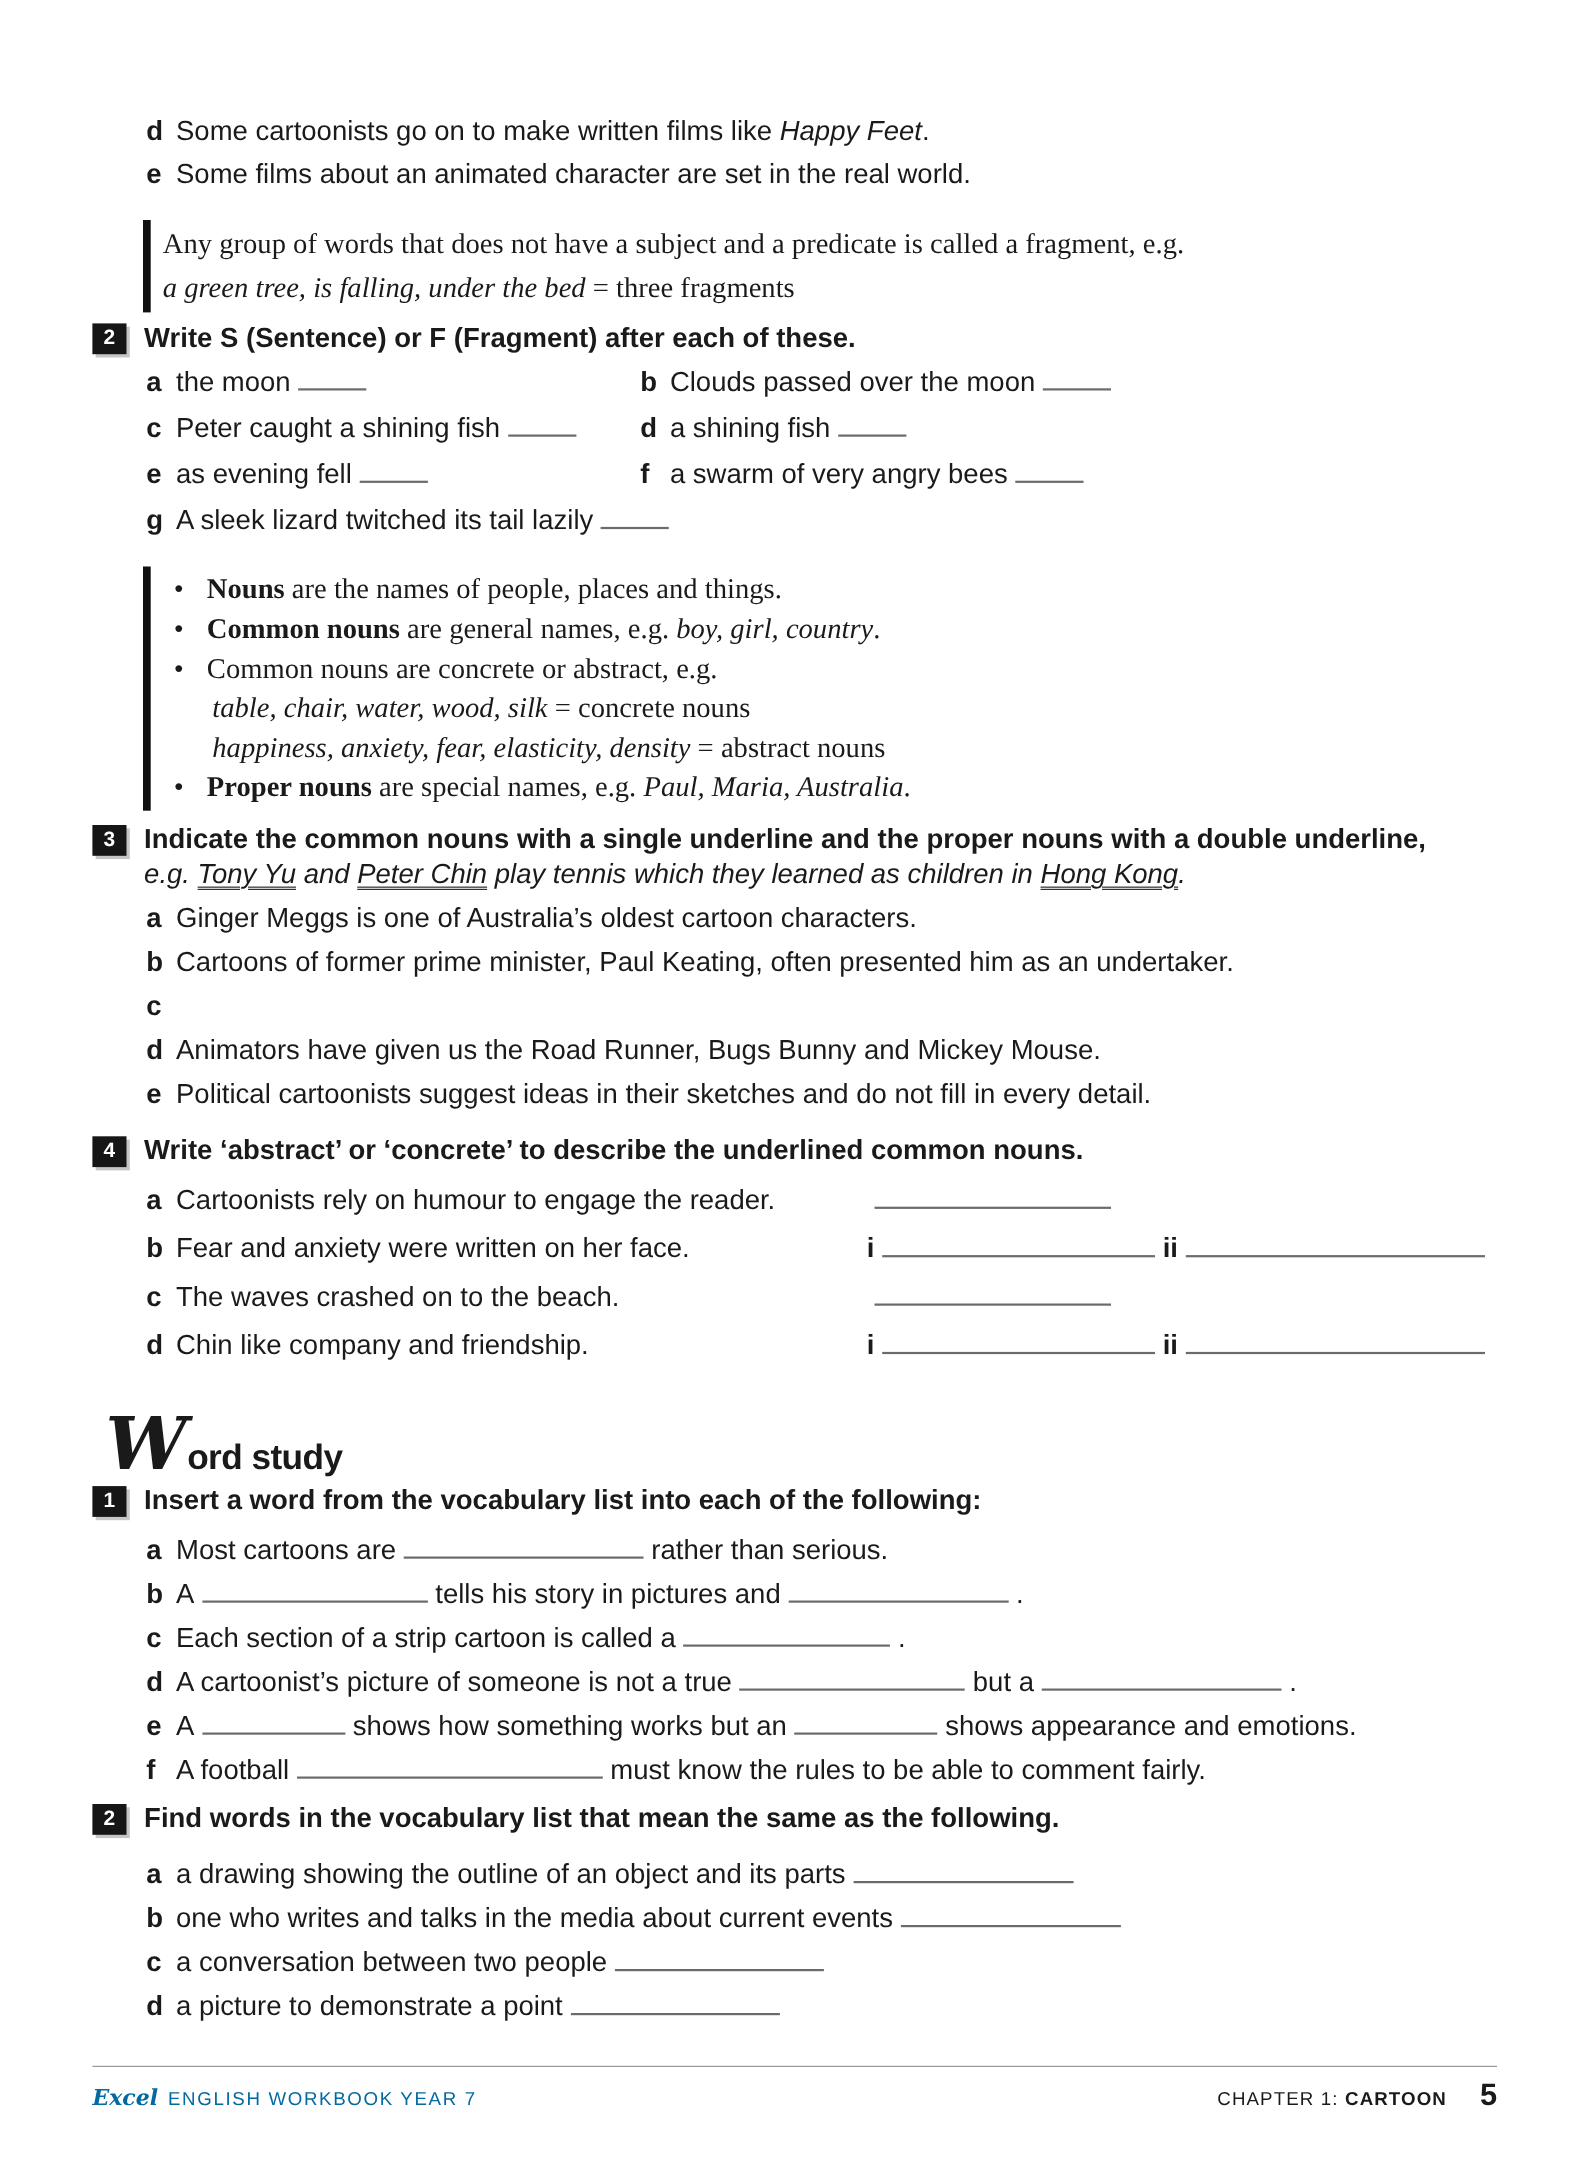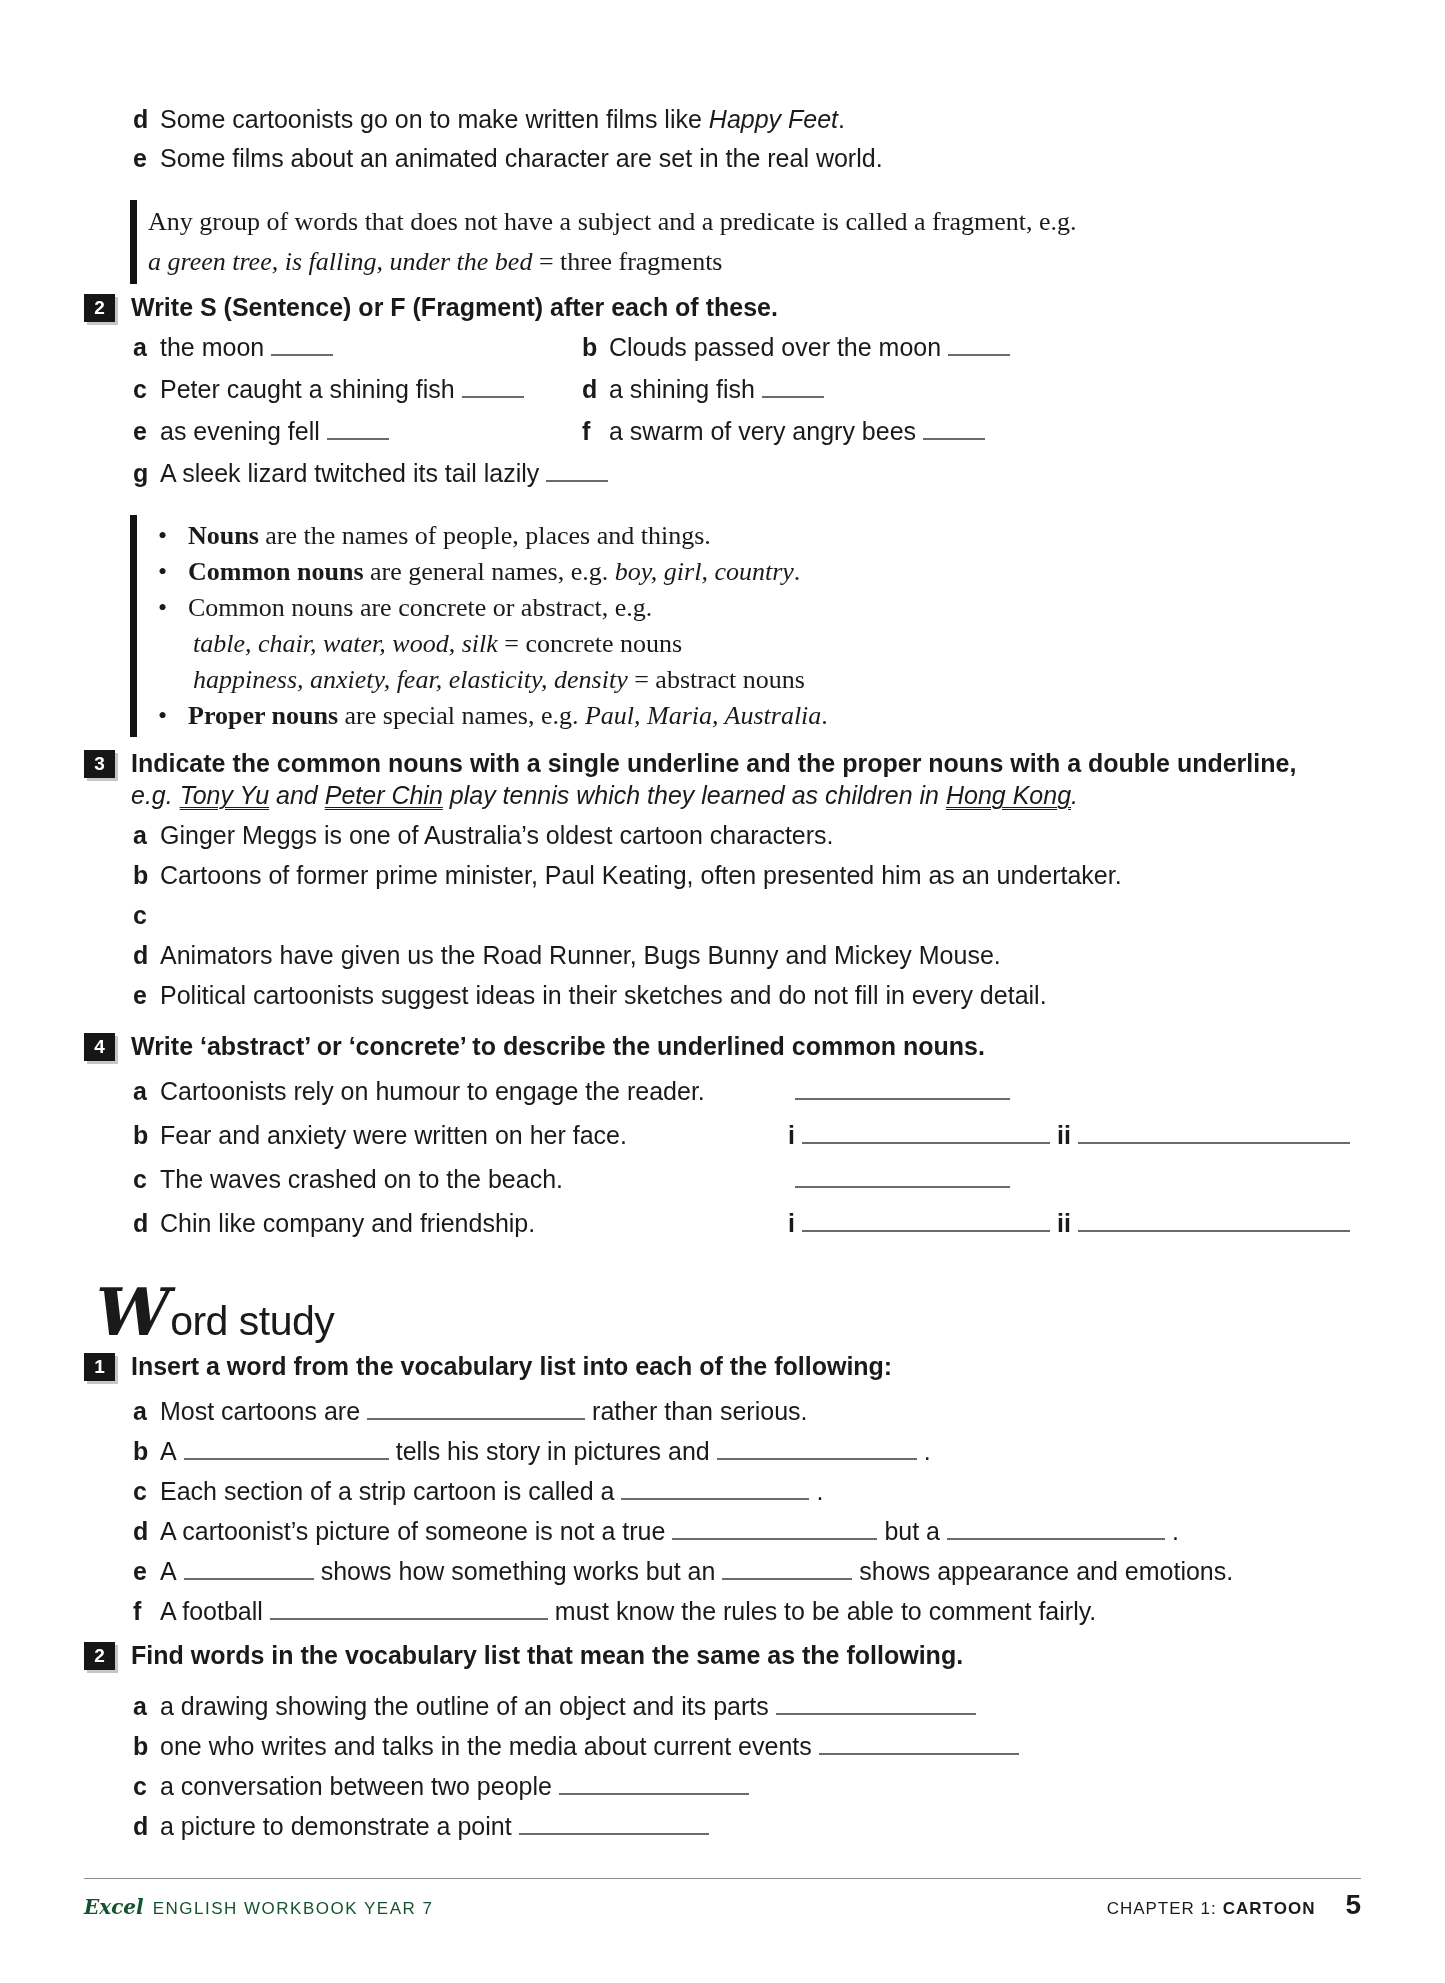--- a/index.html
+++ b/index.html
@@ -44,26 +44,26 @@
   
   .row4{display:flex;font-size:25px;line-height:32px;}
   .row4 .s4{flex:0 0 655px;display:flex;margin-left:49px;white-space:nowrap;}
   .row4 .s4 .letter{flex:0 0 27px;font-weight:700;}
   .row4 .a4{flex:1;white-space:nowrap;}
 
   
   .ws-head{display:flex;align-items:baseline;margin-left:12px;}
   .ws-head .cap{font-family:"DejaVu Serif",serif;font-weight:700;font-style:italic;
                 font-size:66px;line-height:62px;letter-spacing:-2px;margin-right:2px;}
-  .ws-head .rest{font-weight:400;font-size:41px;letter-spacing:-0.5px;}
+  .ws-head .rest{font-weight:700;font-size:32px;letter-spacing:-0.5px;}
 
   
   .footer{position:absolute;left:84px;right:84px;top:1878px;border-top:1.5px solid #8f8f8f;
           padding-top:10px;display:flex;justify-content:space-between;align-items:baseline;}
-  .f-left{font-size:17px;letter-spacing:1.5px;color:#14532d;}
+  .f-left{font-size:17px;letter-spacing:1.5px;color:#0369a1;}
   .f-brand{font-family:"DejaVu Serif",serif;font-weight:700;font-style:italic;
            font-size:20px;letter-spacing:0;margin-right:9px;}
   .f-right{display:flex;align-items:baseline;font-size:17px;letter-spacing:1px;}
   .f-chapter-name{font-weight:700;margin-left:6px;}
   .f-page{font-weight:700;font-size:28px;margin-left:30px;letter-spacing:0;}
 </style>
 </head>
 <body>
 
 <div class="page">

